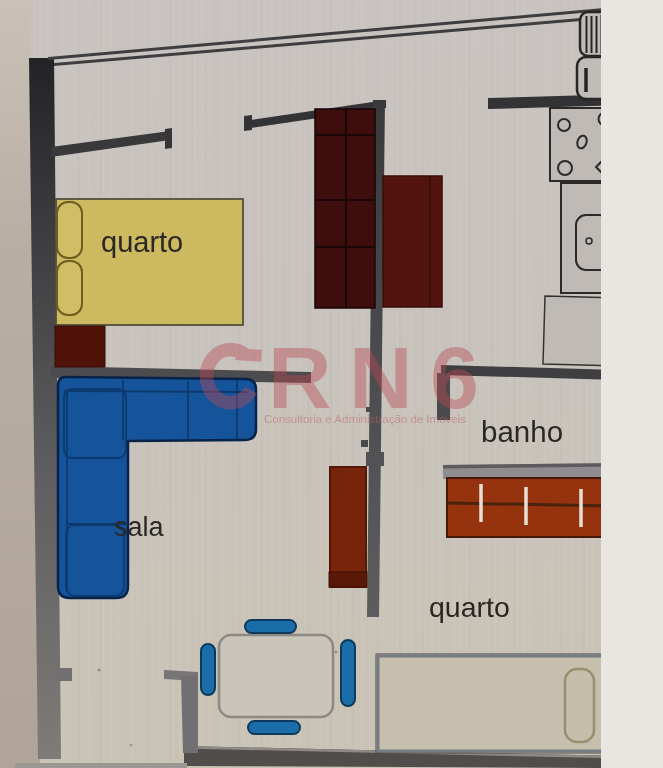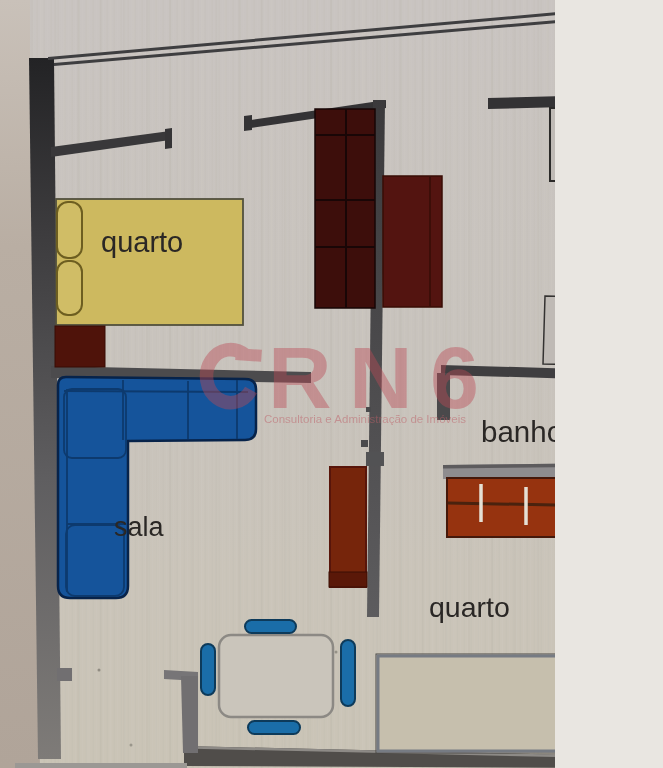--- a/index.html
+++ b/index.html
@@ -1,16 +1,16 @@
 <!DOCTYPE html>
 <html><head>
 <meta charset="utf-8">
 <style>
   html,body{margin:0;padding:0;background:#e9e6e1;}
-  #page{width:555px;height:768px;position:relative;overflow:hidden;
+  #page{width:601px;height:768px;position:relative;overflow:hidden;
         font-family:"Liberation Sans", sans-serif;}
   svg{display:block;}
 </style>
 </head>
 <body>
 <div id="page">
 <svg width="663" height="768" viewBox="0 0 663 768" xmlns="http://www.w3.org/2000/svg">
 <defs>
   <linearGradient id="bgGrad" x1="0" y1="0" x2="0" y2="1">
     <stop offset="0" stop-color="#c9c4c1"></stop>

